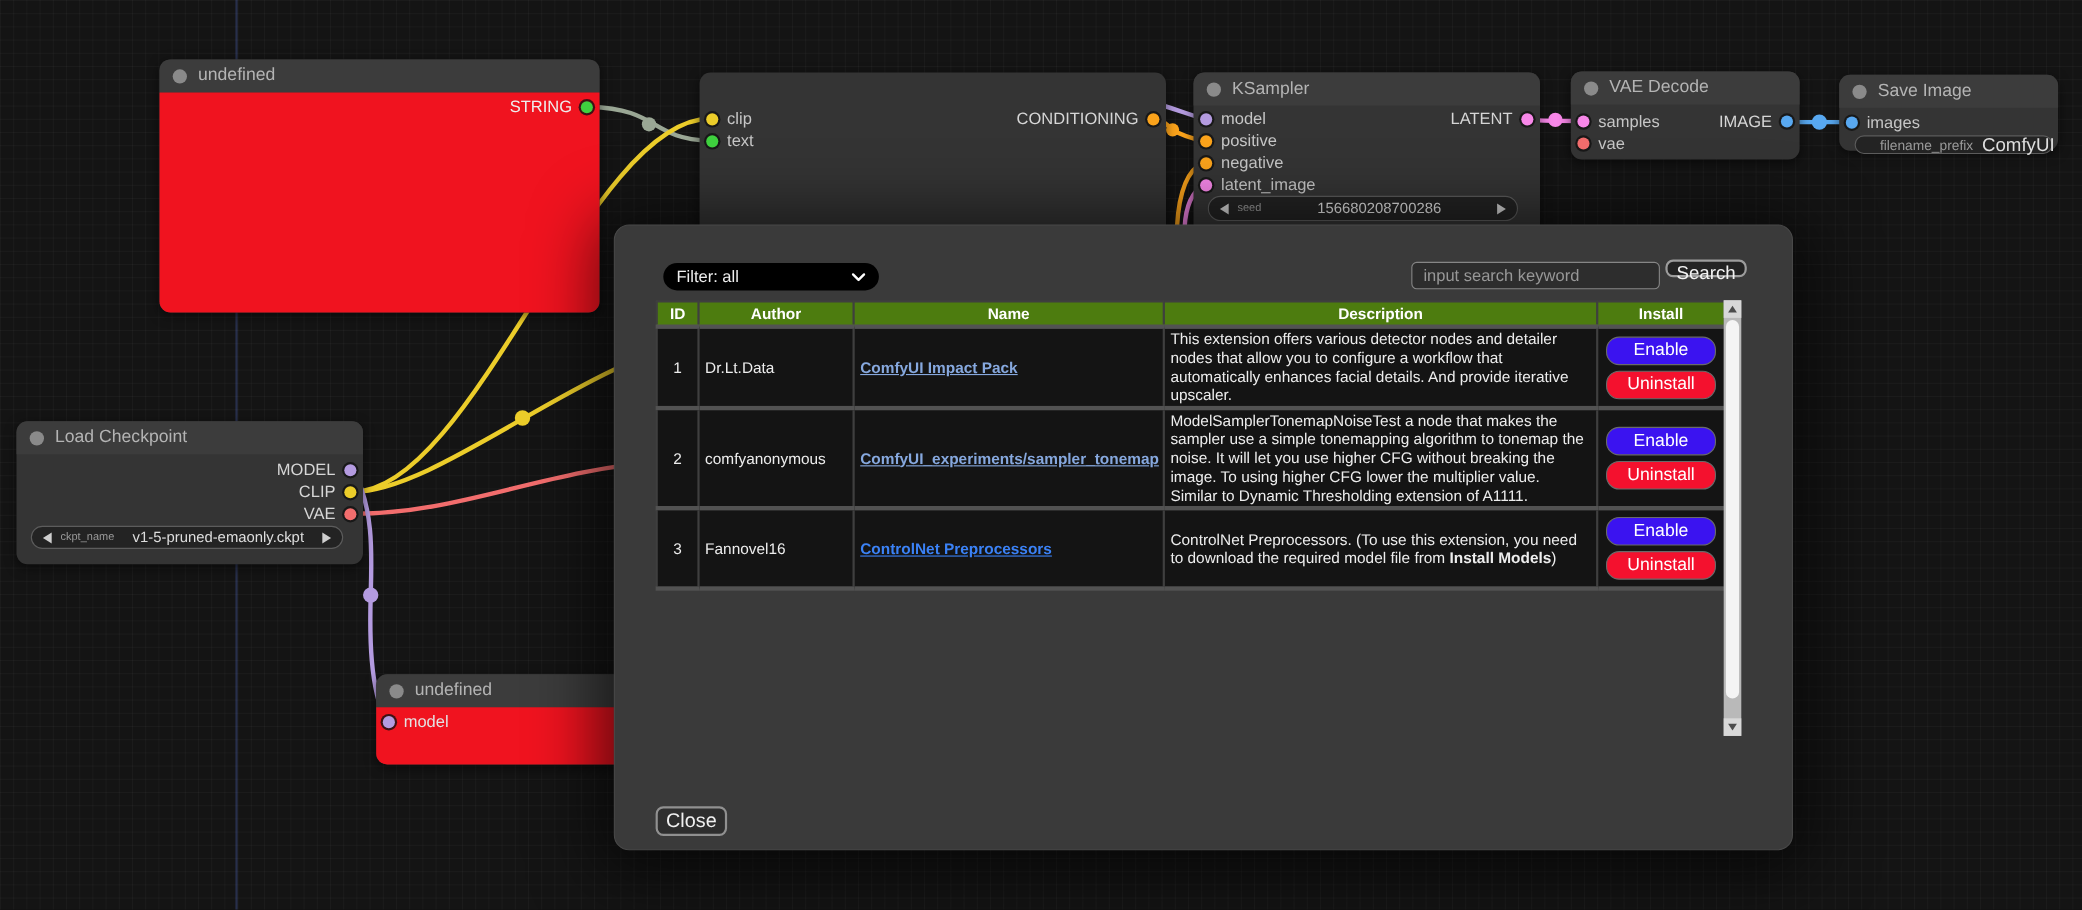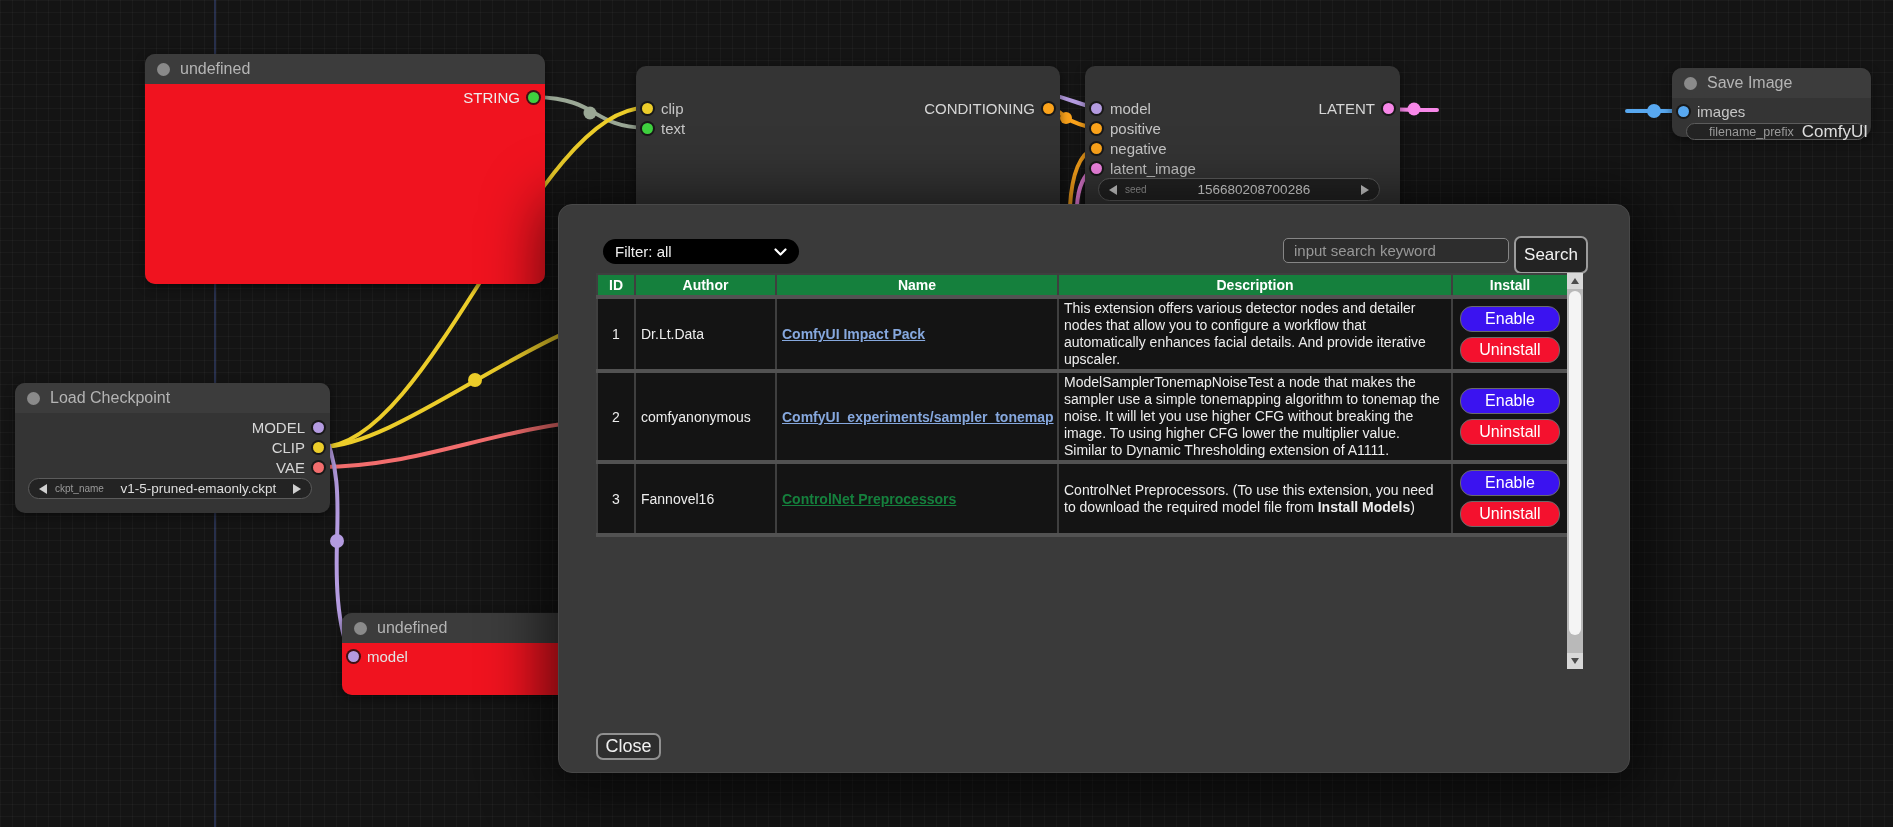--- a/index.html
+++ b/index.html
@@ -30,24 +30,24 @@
   .wvalue.right{text-align:right;}
   .warrow-l{width:0;height:0;border-style:solid;border-width:5px 8px 5px 0;border-color:transparent #cfcfcf transparent transparent;}
   .warrow-r{width:0;height:0;border-style:solid;border-width:5px 0 5px 8px;border-color:transparent transparent transparent #cfcfcf;}
 
   
   .dialog{position:absolute;left:558px;top:204px;width:1072px;height:569px;background:#3a3a3a;border:1px solid #484848;border-radius:14px;box-shadow:0 8px 60px 14px rgba(0,0,0,.62);z-index:10;box-sizing:border-box;}
   .select-pill{position:absolute;left:44px;top:34px;width:196px;height:25px;background:#000;border-radius:13px;display:flex;align-items:center;padding:0 12px;box-sizing:border-box;color:#efefef;font-size:15px;cursor:pointer;}
   .select-pill span{flex:1;}
   .search-input{position:absolute;left:724px;top:33px;width:226px;height:25px;background:#2d2d2d;border:1px solid #868686;border-radius:5px;color:#c9c9c9;font-size:15px;padding:0 10px;box-sizing:border-box;outline:none;font-family:"Liberation Sans",sans-serif;}
   .search-input::placeholder{color:#989898;}
-  .search-btn{position:absolute;left:955px;top:31px;width:74px;height:38px;background:#232323;border:2px solid #9c9c9c;border-radius:7px;color:#f2f2f2;font-size:17px;cursor:pointer;font-family:"Liberation Sans",sans-serif;}
+  .search-btn{position:absolute;left:955px;top:31px;width:74px;height:16px;background:#232323;border:2px solid #9c9c9c;border-radius:7px;color:#f2f2f2;font-size:17px;cursor:pointer;font-family:"Liberation Sans",sans-serif;}
   .grid-wrap{position:absolute;left:37px;top:68px;width:987px;height:396px;}
   table.grid{border-collapse:collapse;width:971px;table-layout:fixed;}
-  table.grid th{background:#15803d;color:#fff;font-size:14px;font-weight:bold;height:20px;border:2px solid #3f3f3f;border-bottom:4px solid #525252;padding:0;}
+  table.grid th{background:#4d7c0f;color:#fff;font-size:14px;font-weight:bold;height:20px;border:2px solid #3f3f3f;border-bottom:4px solid #525252;padding:0;}
   table.grid td{background:#141414;color:#ededed;font-size:14px;border:2px solid #3f3f3f;border-bottom:4px solid #525252;padding:1px 5px;vertical-align:middle;}
   td.c-id{text-align:center;}
   td.c-desc{line-height:17px;vertical-align:top;color:#f2f2f2;}
   .name-link{font-weight:bold;text-decoration:underline;cursor:pointer;}
   .inst-btn{display:block;width:100px;height:26px;margin:5px auto;border:1px solid #6a6a6a;border-radius:12px;color:#fff;font-size:16px;cursor:pointer;font-family:"Liberation Sans",sans-serif;line-height:22px;}
   .scrollbar{position:absolute;right:0;top:0;width:16px;height:396px;background:#b9b9b9;}
   .sb-btn{position:absolute;left:0;width:16px;height:16px;background:#d8d8d8;display:flex;align-items:center;justify-content:center;cursor:pointer;}
   .sb-up{top:0;} .sb-down{bottom:0;}
   .tri-up{width:0;height:0;border-left:4px solid transparent;border-right:4px solid transparent;border-bottom:6px solid #4c4c4c;}
   .tri-down{width:0;height:0;border-left:4px solid transparent;border-right:4px solid transparent;border-top:6px solid #4c4c4c;}
@@ -103,20 +103,24 @@
       <span class="pdot" style="background: rgb(63, 209, 63);"></span>
       <span class="plabel">text</span>
     </div>
     <div class="port out" style="top:32px;">
       <span class="plabel">CONDITIONING</span>
       <span class="pdot" style="background: rgb(251, 163, 27);"></span>
     </div>
   </div>
 
   <div class="node" style="left:1085px;top:66px;width:315px;height:150px;">
+    <div class="node-header">
+      <span class="collapse-dot"></span>
+      <span class="node-title">KSampler</span>
+    </div>
     <div class="port in" style="top:32px;">
       <span class="pdot" style="background: rgb(180, 155, 224);"></span>
       <span class="plabel">model</span>
     </div>
     <div class="port in" style="top:52px;">
       <span class="pdot" style="background: rgb(251, 163, 27);"></span>
       <span class="plabel">positive</span>
     </div>
     <div class="port in" style="top:72px;">
       <span class="pdot" style="background: rgb(251, 163, 27);"></span>
@@ -131,20 +135,38 @@
       <span class="pdot" style="background: rgb(247, 135, 232);"></span>
     </div>
     <div class="widget-pill" style="left:13px;top:112px;width:282px;height:23px;">
       <span class="warrow-l"></span>
       <span class="wlabel">seed</span>
       <span class="wvalue">156680208700286</span>
       <span class="warrow-r"></span>
     </div>
   </div>
 
+  <div class="node" style="left:1428px;top:65px;width:208px;height:80px;">
+    <div class="node-header">
+      <span class="collapse-dot"></span>
+      <span class="node-title">VAE Decode</span>
+    </div>
+    <div class="port in" style="top:35px;">
+      <span class="pdot" style="background: rgb(247, 135, 232);"></span>
+      <span class="plabel">samples</span>
+    </div>
+    <div class="port in" style="top:55px;">
+      <span class="pdot" style="background: rgb(242, 109, 109);"></span>
+      <span class="plabel">vae</span>
+    </div>
+    <div class="port out" style="top:35px;">
+      <span class="plabel">IMAGE</span>
+      <span class="pdot" style="background: rgb(88, 168, 240);"></span>
+    </div>
+  </div>
 
   <div class="node" style="left:1672px;top:68px;width:199px;height:69px;">
     <div class="node-header">
       <span class="collapse-dot"></span>
       <span class="node-title">Save Image</span>
     </div>
     <div class="port in" style="top:33px;">
       <span class="pdot" style="background: rgb(88, 168, 240);"></span>
       <span class="plabel">images</span>
     </div>
@@ -238,21 +260,21 @@
             <td><a class="name-link" style="color: rgb(134, 168, 222);">ComfyUI_experiments/sampler_tonemap</a></td>
             <td class="c-desc">ModelSamplerTonemapNoiseTest a node that makes the sampler use a simple tonemapping algorithm to tonemap the noise. It will let you use higher CFG without breaking the image. To using higher CFG lower the multiplier value. Similar to Dynamic Thresholding extension of A1111.</td>
             <td>
               <button class="inst-btn" style="background: rgb(59, 19, 240);">Enable</button>
               <button class="inst-btn" style="background: rgb(244, 17, 46);">Uninstall</button>
             </td>
           </tr>
           <tr style="height:63px;">
             <td class="c-id">3</td>
             <td>Fannovel16</td>
-            <td><a class="name-link" style="color: #15803d;">ControlNet Preprocessors</a></td>
+            <td><a class="name-link" style="color: #3b82f6;">ControlNet Preprocessors</a></td>
             <td class="c-desc"><span>ControlNet Preprocessors. (To use this extension, you need to download the required model file from </span><b>Install Models</b><span>)</span></td>
             <td>
               <button class="inst-btn" style="background: rgb(59, 19, 240);">Enable</button>
               <button class="inst-btn" style="background: rgb(244, 17, 46);">Uninstall</button>
             </td>
           </tr>
         </tbody>
       </table>
 
       <div class="scrollbar">

